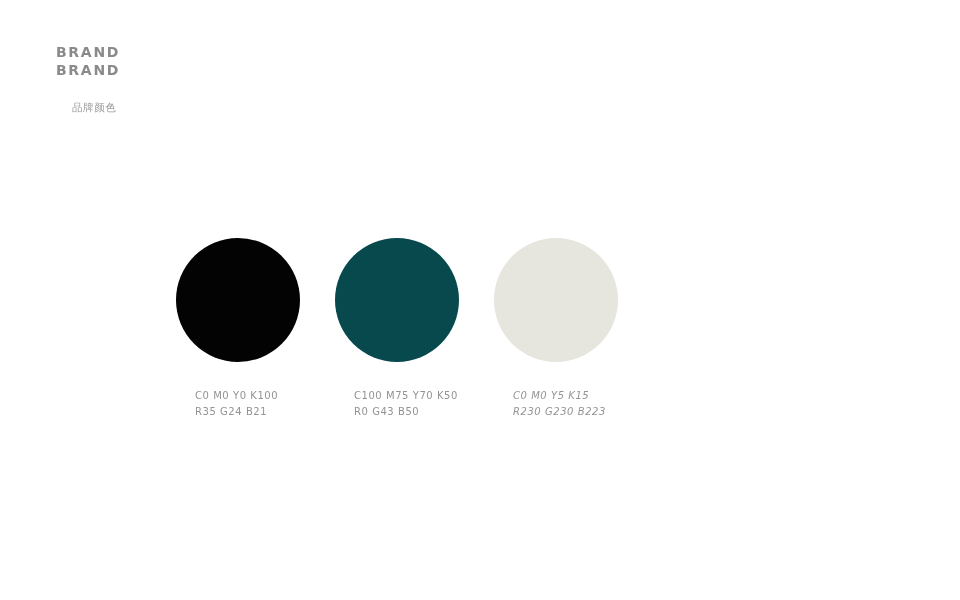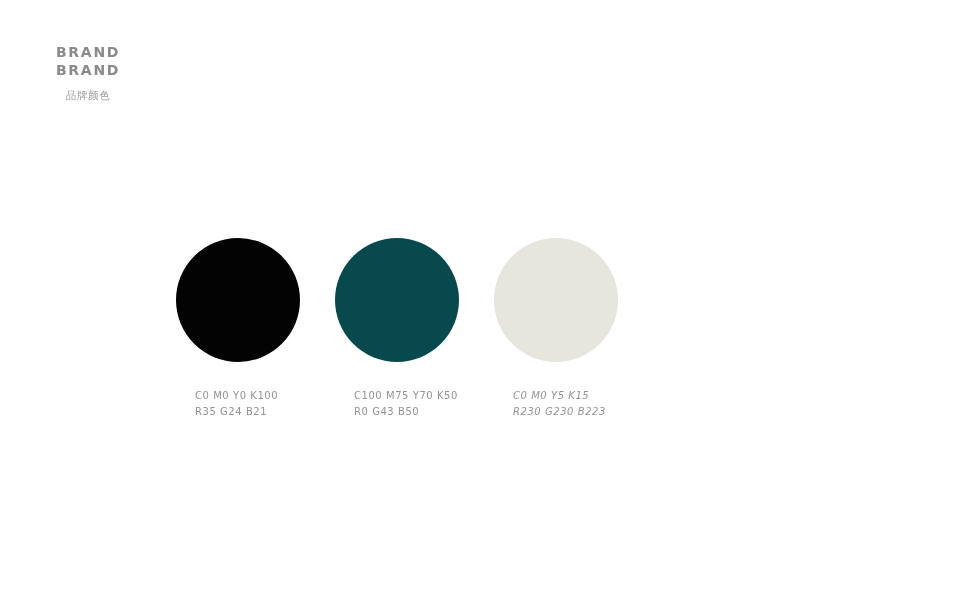--- a/index.html
+++ b/index.html
@@ -37,21 +37,21 @@
     color: #8a8a8a;
     margin: 0;
     white-space: pre;
   }
   .header-subtitle {
     font-family: "DejaVu Sans", sans-serif;
     font-size: 10.5px;
     font-weight: normal;
     letter-spacing: 0.6px;
     color: #9b9b9b;
-    margin: 4px;
+    margin: 16px;
     padding-top: 6px;
     text-align: center;
   }
 
   
   .swatch-row {
     position: absolute;
     left: 176px;
     top: 238px;
     display: flex;

